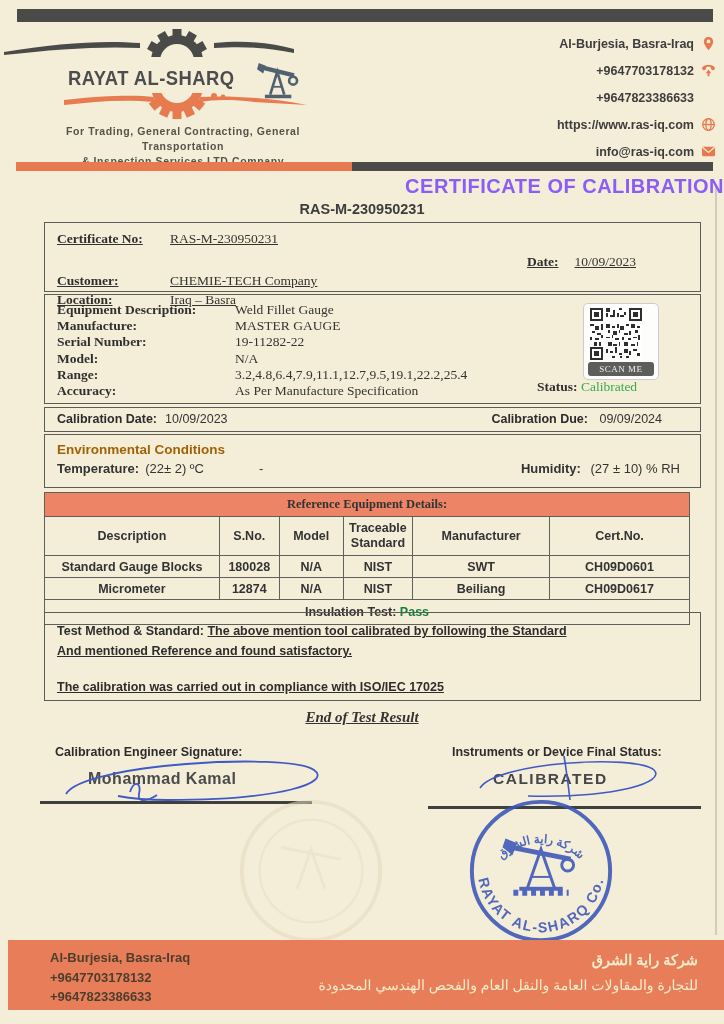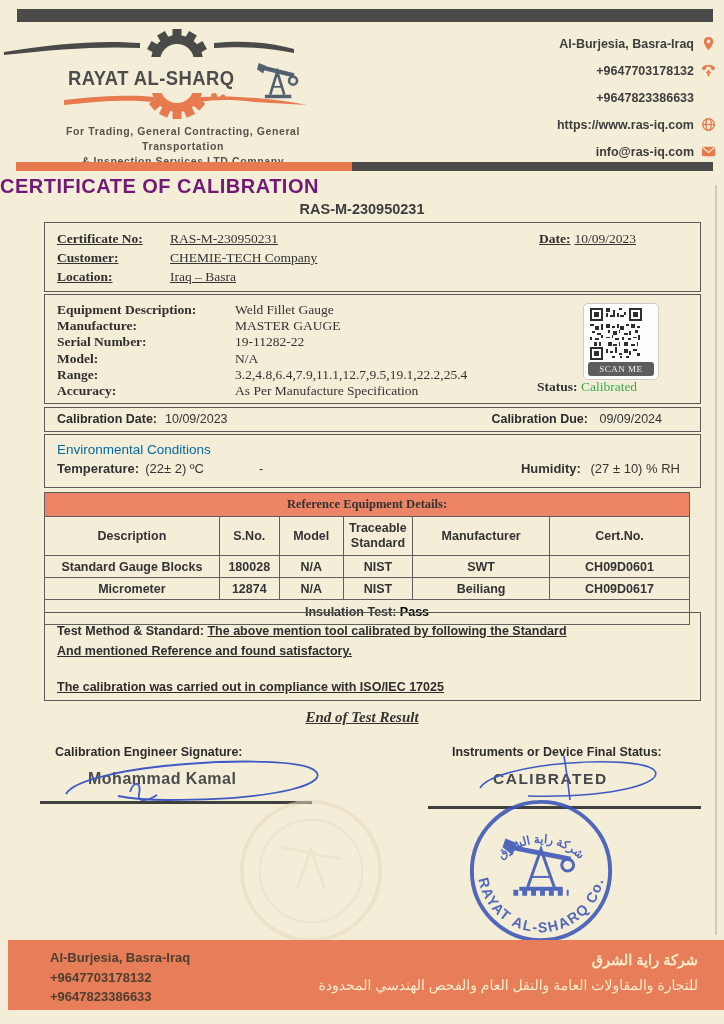--- a/index.html
+++ b/index.html
@@ -20,33 +20,33 @@
   .contact{right:8px;top:30px;width:230px;}
   .contact-item{display:flex;justify-content:flex-end;align-items:center;gap:7px;
                 height:27px;font-size:12.5px;font-weight:bold;color:#3d3d3d;}
   .cicon{width:15px;height:15px;flex:0 0 15px;}
   .cicon.empty{visibility:hidden;}
 
   .div-orange{left:16px;top:162px;width:336px;height:9px;background:#e87a50;}
   .div-dark{left:352px;top:162px;width:361px;height:9px;background:#4a4a48;}
   .edge-line{left:715px;top:185px;width:2px;height:750px;background:#b7b09c;opacity:.55;}
 
-  .cert-title{left:0;top:175px;width:724px;text-align:left;font-size:20px;
-              font-weight:bold;color:#701a75;letter-spacing:.5px;}
+  .cert-title{left:0;top:175px;width:724px;text-align:right;font-size:20px;
+              font-weight:bold;color:#8b5cf6;letter-spacing:.5px;}
   .cert-number{left:0;top:201px;width:724px;text-align:center;font-size:14.5px;
                font-weight:bold;color:#3d3d3d;}
 
   .box{left:44px;width:657px;border:1.5px solid #5b5b58;box-sizing:border-box;}
 
   
   .box1{top:222px;height:70px;padding:6px 12px;font-size:13.5px;}
   .box1 .row{display:flex;line-height:19px;text-decoration:underline;}
   .lblw{font-weight:bold;color:#2f2f2f;}
   .box1 .lblw{width:113px;flex:0 0 113px;}
-  .date-group{margin-left:auto;padding-right:52px;display:flex;gap:4px;}
+  .date-group{margin-left:auto;padding-right:52px;display:flex;gap:16px;margin-top:23px;}
   .date-group .lblw{width:auto;flex:none;}
 
   
   .box2{top:294px;height:110px;padding:7px 12px;font-size:13.5px;}
   .eq-row{display:flex;line-height:16.2px;}
   .eq-row .lblw{width:178px;flex:0 0 178px;}
   .qr-card{left:538px;top:8px;width:66px;background:#fdfdfb;border:1px solid #ccc;
            border-radius:5px;padding:4px 4px 3px;text-align:center;}
   .qr-card svg{width:56px;height:52px;display:block;}
   .scan-me{margin-top:2px;background:#5d5d5b;color:#f2f2f2;font-size:9px;
@@ -55,37 +55,37 @@
   .status-val{color:#3aa94a;}
 
   
   .box3{top:407px;height:25px;padding:4px 12px;font-size:12.5px;display:flex;}
   .sans-lbl{font-weight:bold;color:#2c2c2c;}
   .cal-due{margin-left:auto;padding-right:10px;text-align:right;}
   .box3 span{margin-right:8px;}
 
   
   .box4{top:434px;height:54px;padding:6px 12px;font-size:13px;}
-  .env-title{font-weight:normal;font-size:13.5px;color:#0369a1;line-height:18px;}
+  .env-title{font-weight:bold;font-size:13.5px;color:#a16207;line-height:18px;}
   .env-row{display:flex;line-height:20px;}
   .env-dash{margin-left:55px;}
   .humidity{margin-left:auto;padding-right:8px;}
   .env-row b{margin-right:6px;}
 
   
   .box5{top:492px;height:117px;border:none;}
   table.ref{width:646px;height:117px;border-collapse:collapse;table-layout:fixed;}
   table.ref td{border:1.2px solid #5f5f5c;text-align:center;vertical-align:middle;
                font-size:12.5px;color:#333;padding:0 2px;}
   .tcap{background:#ec8465;font-family:"Liberation Serif",serif;font-weight:bold;
         font-size:13.5px;color:#8f2a12;height:23px;}
   .thead td{font-weight:bold;height:38px;line-height:15px;}
   .trow td{font-weight:bold;height:21px;}
   .tins{font-weight:bold;font-size:13.5px;height:24px;}
-  .tins .pass{color:#000000;}
+  .tins .pass{color:#15803d;}
 
   
   .box6{top:612px;height:89px;padding:8px 12px;font-size:12.5px;font-weight:bold;color:#2d2d2d;line-height:20px;}
   .u{text-decoration:underline;}
   .box6 .gap{height:16px;}
 
   .end-test{left:0;top:709px;width:724px;text-align:center;font-family:"Liberation Serif",serif;
             font-weight:bold;font-style:italic;font-size:15px;text-decoration:underline;color:#333;}
 
   

